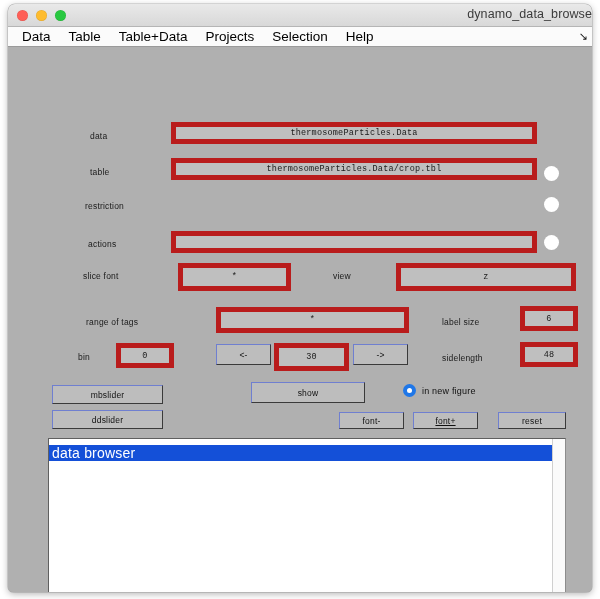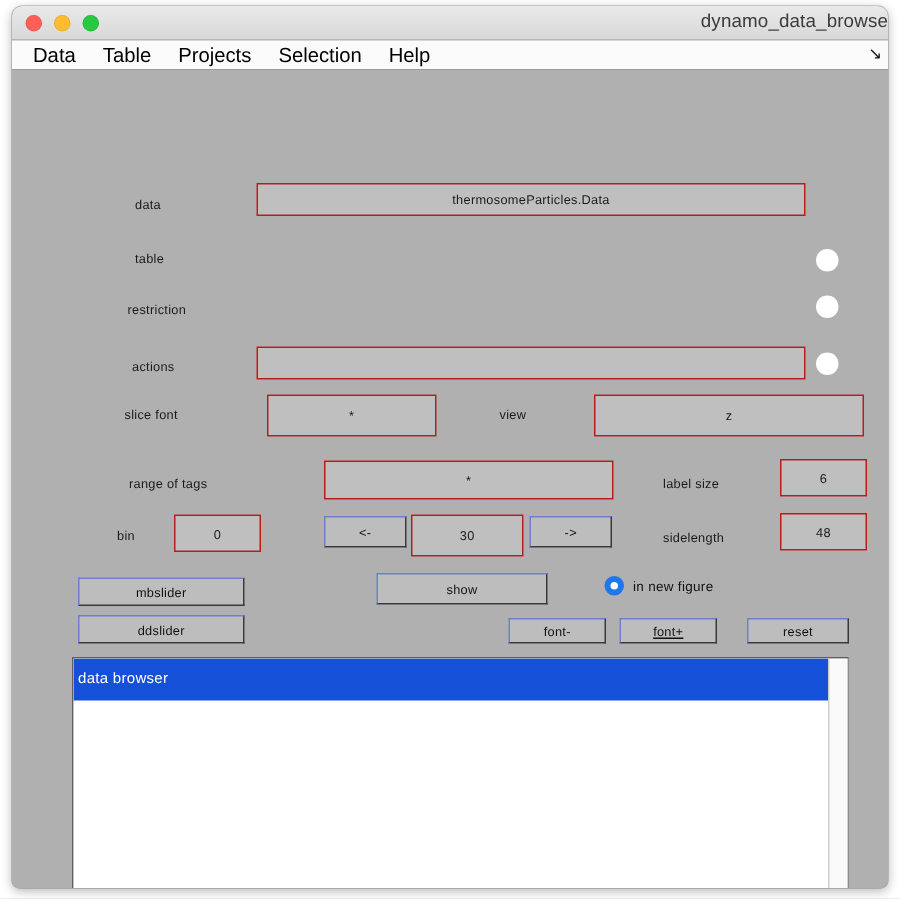--- a/index.html
+++ b/index.html
@@ -96,29 +96,30 @@
     font-size: 8.5px;
     color: #1a1a1a;
     white-space: nowrap;
     letter-spacing: 0.2px;
   }
 
   
   .field {
     position: absolute;
     background: #bfbfbf;
-    border: 1px solid #b91c1c;
+    border: 5px solid #b91c1c;
     box-sizing: border-box;
     font-size: 8.5px;
     color: #1a1a1a;
     display: flex;
     align-items: center;
     justify-content: center;
     letter-spacing: 0.2px;
     overflow: hidden;
+    font-family: Liberation Mono, monospace;
   }
 
   
   .circlebtn {
     position: absolute;
     width: 15px;
     height: 15px;
     border-radius: 50%;
     background: #ffffff;
     border: none;
@@ -190,26 +191,27 @@
     border-left-color: #5f5f5f;
     box-sizing: border-box;
     overflow: hidden;
   }
   #listbox-items {
     position: absolute;
     left: 0; top: 0; right: 12px; bottom: 0;
     background: #fff;
   }
   .list-row {
-    font-size: 10px;
+    font-size: 14px;
     color: #111;
-    padding: 9px 3px;
+    padding: 3px 3px;
     line-height: 10px;
     letter-spacing: 0.2px;
     white-space: nowrap;
+    margin-top: 6px;
   }
   .list-row.selected {
     background: #1450d8;
     color: #ffffff;
   }
   #listbox-scrollbar {
     position: absolute;
     right: 0; top: 0; bottom: 0;
     width: 12px;
     background: #fafafa;
@@ -224,32 +226,34 @@
   <div id="titlebar">
     <div class="traffic" id="tl-close"></div>
     <div class="traffic" id="tl-min"></div>
     <div class="traffic" id="tl-max"></div>
     <div id="window-title">dynamo_data_browse</div>
   </div>
 
   <div id="menubar">
     <div class="menu-item">Data</div>
     <div class="menu-item">Table</div>
+    <div class="menu-item">Table+Data</div>
     <div class="menu-item">Projects</div>
     <div class="menu-item">Selection</div>
     <div class="menu-item">Help</div>
     <div id="menu-overflow">↘</div>
   </div>
 
   <div id="client">
 
     <div class="flabel" style="left:82px; top:84px;">data</div>
     <div class="field" style="left:163px; top:75px; width:366px; height:22px;">thermosomeParticles.Data</div>
 
     <div class="flabel" style="left:82px; top:120px;">table</div>
+    <div class="field" style="left:163px; top:111px; width:366px; height:22px;">thermosomeParticles.Data/crop.tbl</div>
     <div class="circlebtn" style="left:536px; top:119px;"></div>
 
     <div class="flabel" style="left:77px; top:154px;">restriction</div>
     <div class="circlebtn" style="left:536px; top:150px;"></div>
 
     <div class="flabel" style="left:80px; top:192px;">actions</div>
     <div class="field" style="left:163px; top:184px; width:366px; height:22px;"></div>
     <div class="circlebtn" style="left:536px; top:188px;"></div>
 
     <div class="flabel" style="left:75px; top:224px;">slice font</div>

